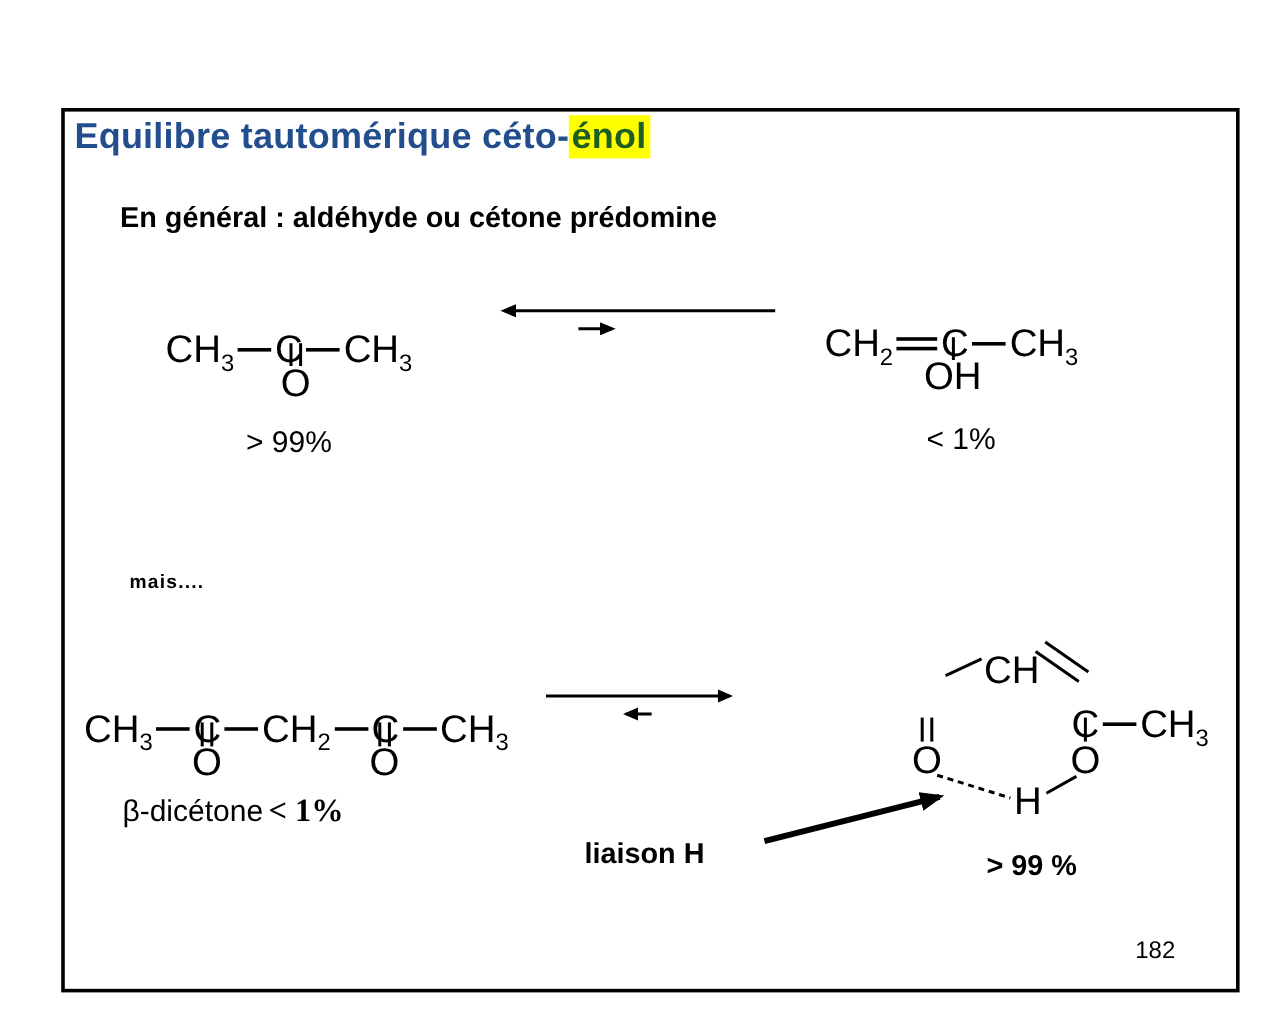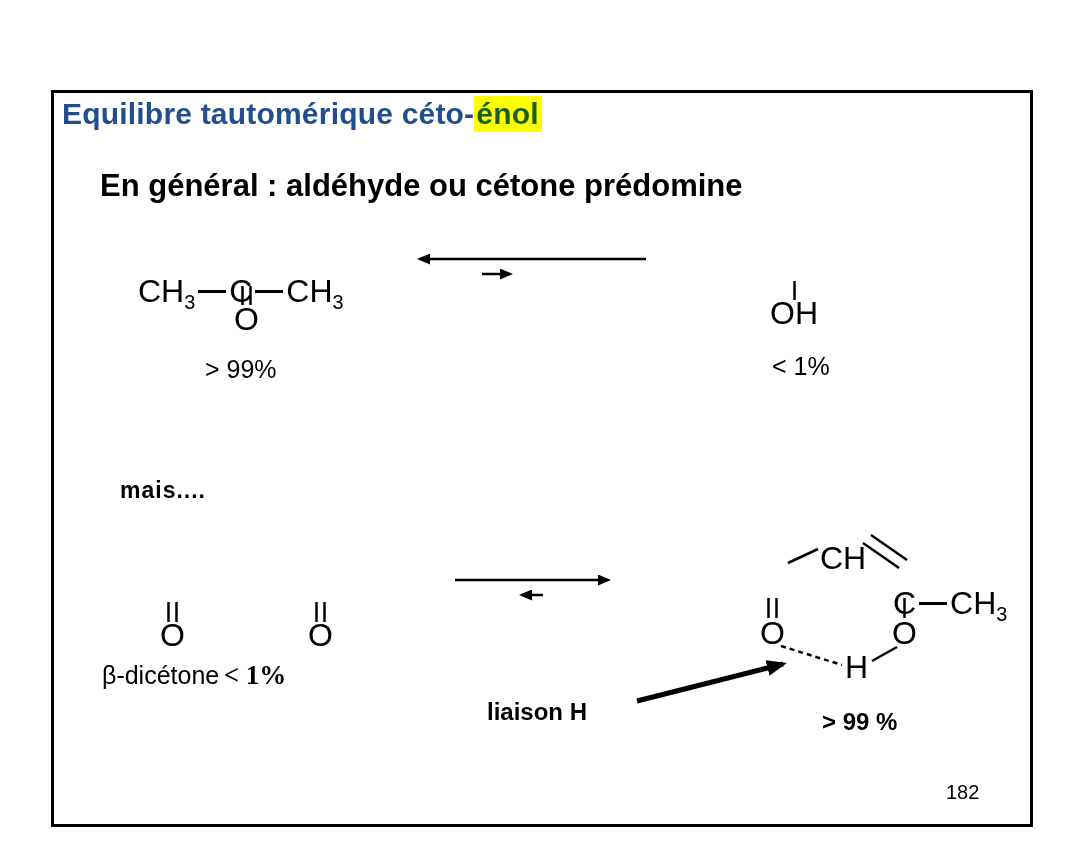--- a/index.html
+++ b/index.html
@@ -15,22 +15,22 @@
   .frame{
     position:absolute;left:51px;top:90px;width:976px;height:731px;
     border:3px solid #000;background:#fff;
   }
   .abs{position:absolute;white-space:nowrap;}
   .title{
     left:62px;top:97px;font-size:30px;font-weight:bold;
     color:var(--title-blue);letter-spacing:0.2px;
   }
   .hl{background:var(--hl-yellow);color:var(--hl-green);padding:1px 3px 2px 2px;}
-  .subtitle{left:100px;top:168px;font-size:31px;font-weight:bold;}
-  .mais{left:120px;top:477px;font-size:23px;font-weight:bold;letter-spacing:1px;}
+  .subtitle{left:100px;top:168px;font-size:24px;font-weight:bold;}
+  .mais{left:108px;top:477px;font-size:16px;font-weight:bold;letter-spacing:1px;}
   .formula{font-size:32px;line-height:34px;margin-top:24px;}
   sub.fsub{font-size:0.62em;}
   .bond-h{
     display:inline-block;width:28px;height:3px;background:#000;
     vertical-align:9px;margin:0 3px;
   }
   .bond-dh{
     display:inline-block;width:34px;height:11px;box-sizing:border-box;
     border-top:3px solid #000;border-bottom:3px solid #000;
     vertical-align:5px;margin:0 3px;
@@ -121,25 +121,27 @@
   <div class="abs title">
     <span>Equilibre tautomérique céto-</span><span class="hl">énol</span>
   </div>
 
   <div class="abs subtitle">En général : aldéhyde ou cétone prédomine</div>
 
   <div class="abs formula" style="left:138px;top:250px"><span>CH</span><sub class="fsub">3</sub><span class="bond-h"></span><span>C</span><span class="bond-h"></span><span>CH</span><sub class="fsub">3</sub></div>
   <div class="abs atom-label" style="left:234px;top:302px">O</div>
   <div class="abs pct" style="left:205px;top:355px">&gt; 99%</div>
 
+  <div class="abs formula" style="left:687px;top:245px"><span>CH</span><sub class="fsub">2</sub><span class="bond-dh"></span><span>C</span><span class="bond-h"></span><span>CH</span><sub class="fsub">3</sub></div>
   <div class="abs atom-label" style="left:770px;top:296px">OH</div>
   <div class="abs pct" style="left:772px;top:352px">&lt; 1%</div>
 
   <div class="abs mais">mais....</div>
 
+  <div class="abs formula" style="left:70px;top:566px"><span>CH</span><sub class="fsub">3</sub><span class="bond-h"></span><span>C</span><span class="bond-h"></span><span>CH</span><sub class="fsub">2</sub><span class="bond-h"></span><span>C</span><span class="bond-h"></span><span>CH</span><sub class="fsub">3</sub></div>
   <div class="abs atom-label" style="left:160px;top:618px">O</div>
   <div class="abs atom-label" style="left:308px;top:618px">O</div>
   <div class="abs" style="left:102px;top:660px">
     <span class="pct">β-dicétone</span>
     <span class="serif-pct">&lt; 1%</span>
   </div>
 
   <div class="abs formula" style="left:820px;top:517px">CH</div>
   <div class="abs formula" style="left:893px;top:562px"><span>C</span><span class="bond-h"></span><span>CH</span><sub class="fsub">3</sub></div>
   <div class="abs atom-label" style="left:760px;top:616px">O</div>

